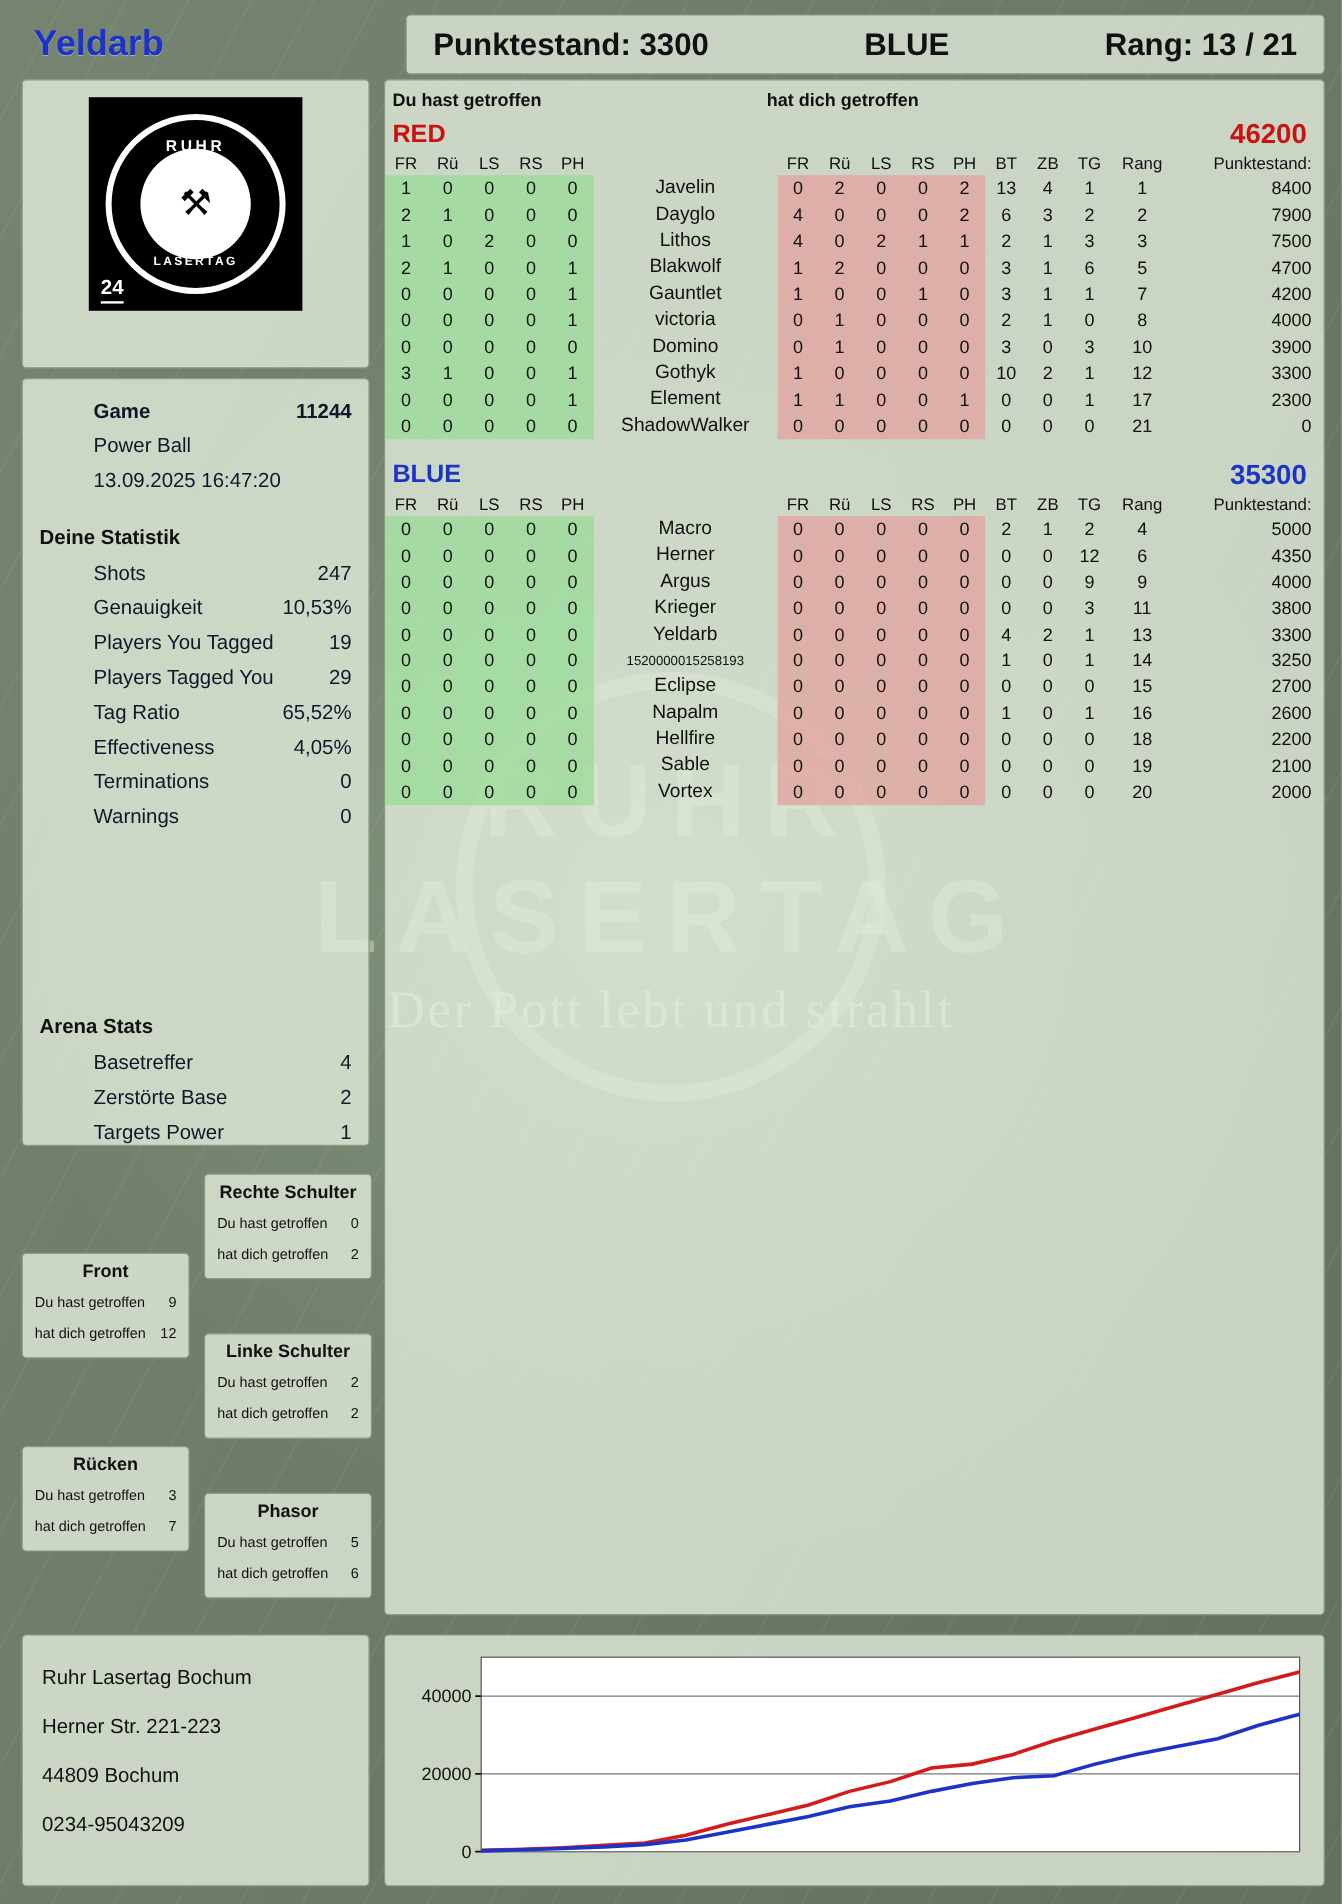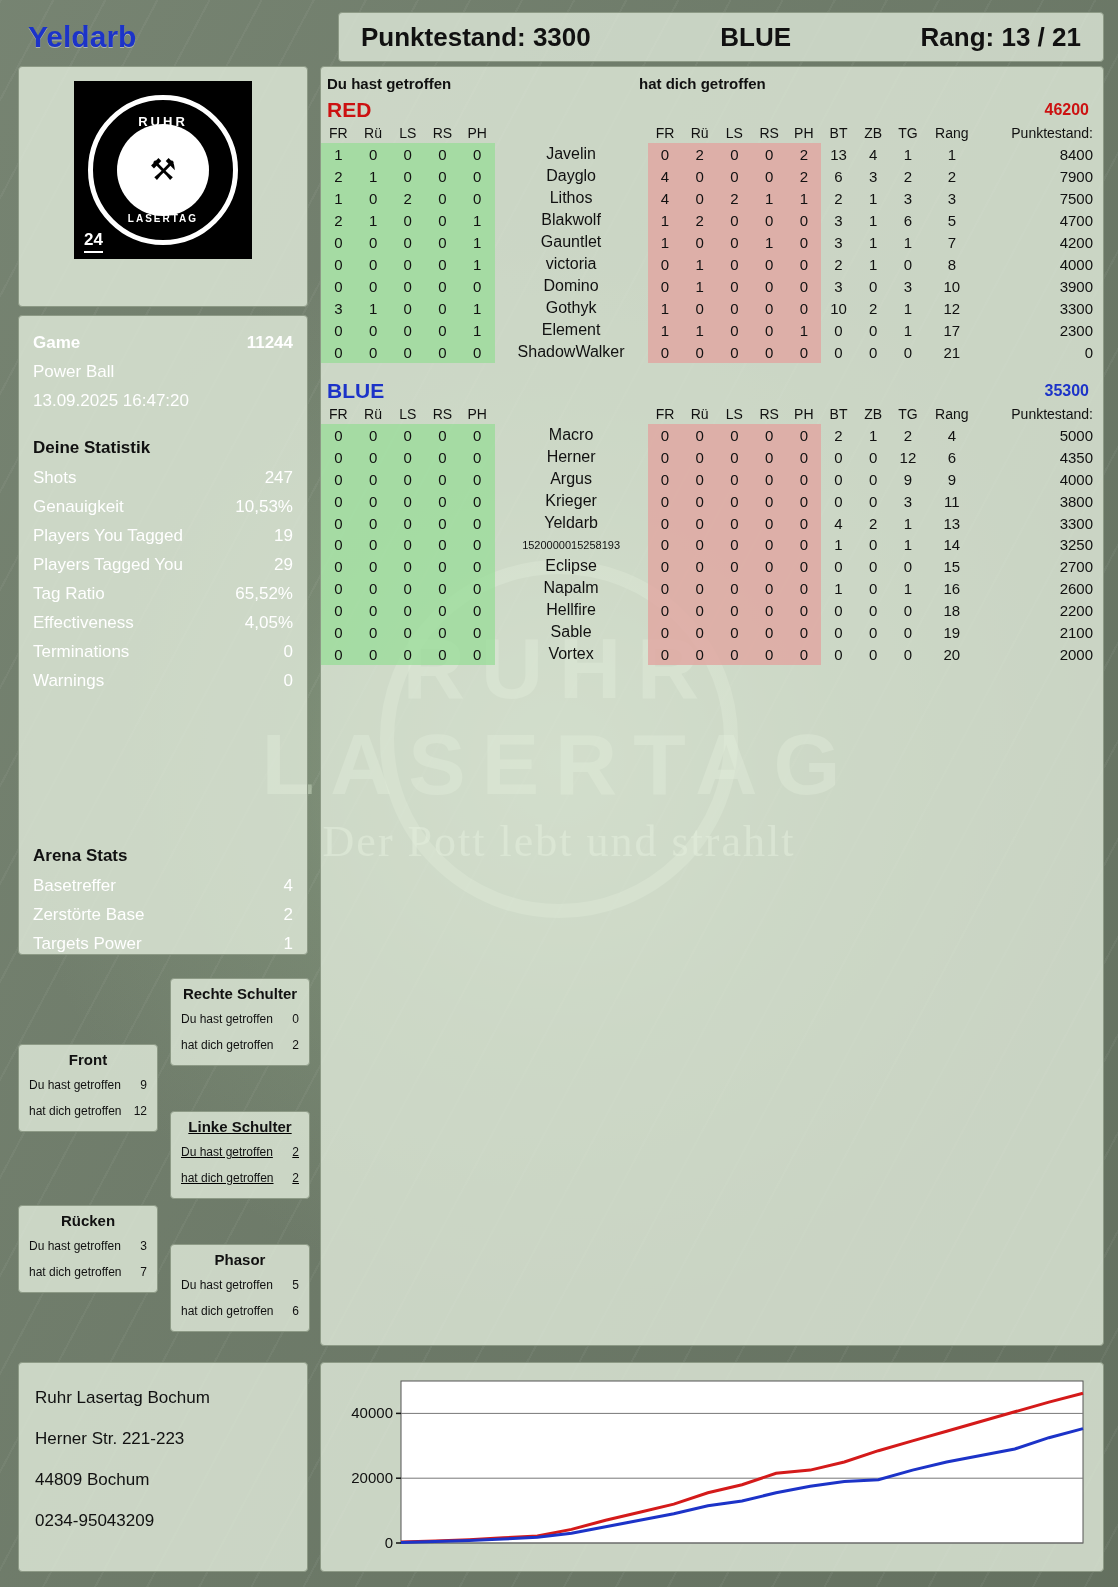--- a/index.html
+++ b/index.html
@@ -92,47 +92,47 @@
   .logo-hammers{
     position:absolute;left:50%;top:50%;transform:translate(-50%,-50%);
     font-size:30px;color:#000;line-height:1;
   }
   .logo-num{
     position:absolute;left:10px;bottom:6px;color:#fff;font-size:17px;font-weight:bold;
     border-bottom:2px solid #fff;padding-bottom:1px;
   }
 
   .left-stats{position:absolute;left:18px;top:315px;width:290px;height:640px;padding:12px 14px;}
-  .row{display:flex;justify-content:space-between;font-size:17px;color:#ffffff;line-height:29px;}
+  .row{display:flex;justify-content:space-between;font-size:17px;color:#0f172a;line-height:29px;margin-left:45px;}
   .row.b{font-weight:bold;}
   .sect-title{font-size:17px;font-weight:bold;color:#111;line-height:30px;}
   .spacer-18{height:18px;}
 
   
   .zone{position:absolute;padding:6px 10px;box-sizing:border-box;}
   .zone .zt{font-size:15px;font-weight:bold;text-align:center;color:#111;margin-bottom:4px;}
   .zone .zr{display:flex;justify-content:space-between;font-size:12px;color:#111;line-height:26px;}
   .zone-front{left:18px;top:1044px;width:140px;height:88px;}
   .zone-ruecken{left:18px;top:1205px;width:140px;height:88px;}
   .zone-rs{left:170px;top:978px;width:140px;height:88px;}
-  .zone-ls{left:170px;top:1111px;width:140px;height:88px;text-decoration:underline;}
+  .zone-ls{left:170px;top:1111px;width:140px;height:88px;}
   .zone-ph{left:170px;top:1244px;width:140px;height:88px;}
 
   .addr{position:absolute;left:18px;top:1362px;width:290px;height:210px;padding:14px 16px;}
   .addr div{font-size:17px;color:#111;line-height:41px;}
 
   
   .main{position:absolute;left:320px;top:66px;width:784px;height:1280px;}
   .main-head{display:flex;font-size:15px;font-weight:bold;color:#111;padding:8px 0 4px 0;}
   .mh-left{width:175px;padding-left:6px;}
   .mh-right{width:180px;}
 
   .team-line{display:flex;justify-content:space-between;align-items:center;padding:2px 14px 2px 6px;}
   .team-name{font-size:21px;font-weight:bold;}
-  .team-score{font-size:16px;font-weight:bold;}
+  .team-score{font-size:23px;font-weight:bold;}
   .red{color:#cc1111;}
   .blue{color:#1c33c8;}
 
   table.score{border-collapse:collapse;width:100%;font-size:15px;color:#111;}
   table.score th{font-size:14px;font-weight:normal;color:#111;padding:1px 0 2px 0;text-align:center;}
   table.score td{padding:2px 0;text-align:center;}
   .c-num{width:34px;}
   .c-name{width:150px;text-align:center !important;font-size:16px;margin-top:18px;}
   .c-bt{width:34px;}
   .c-rank{width:52px;}

